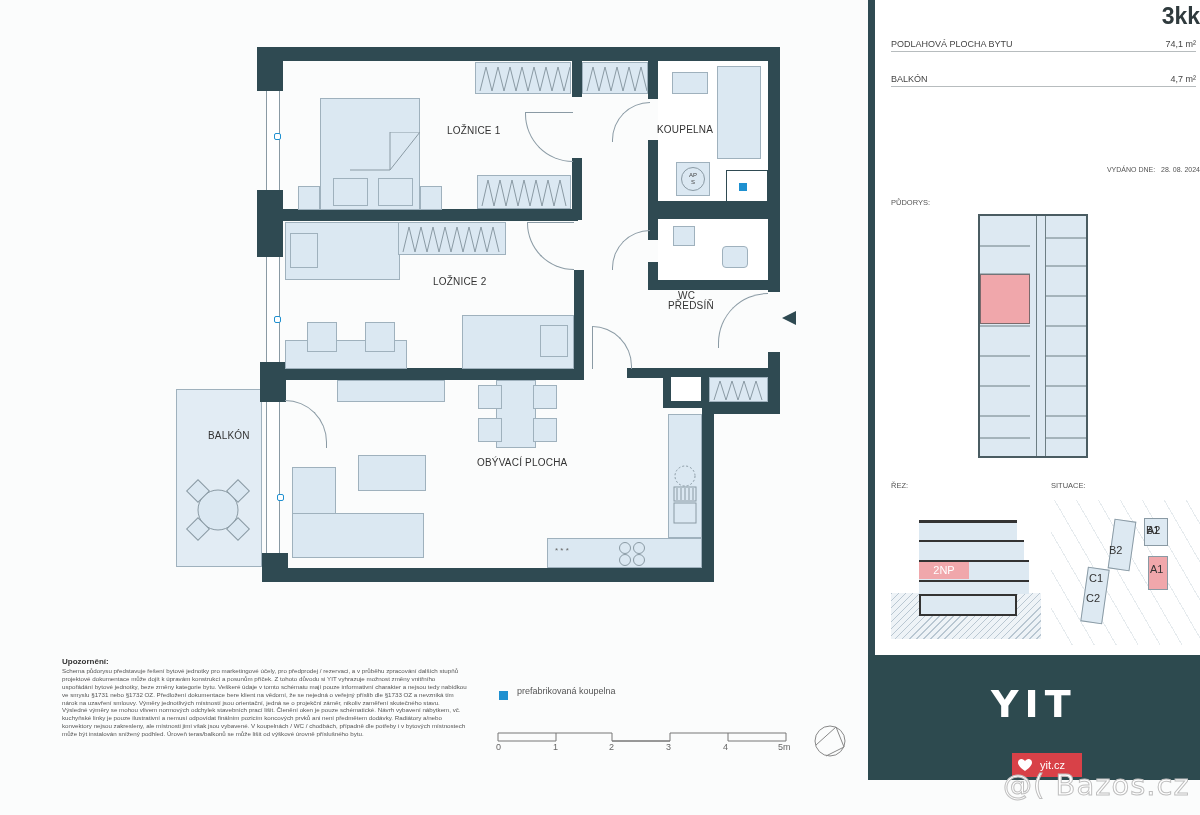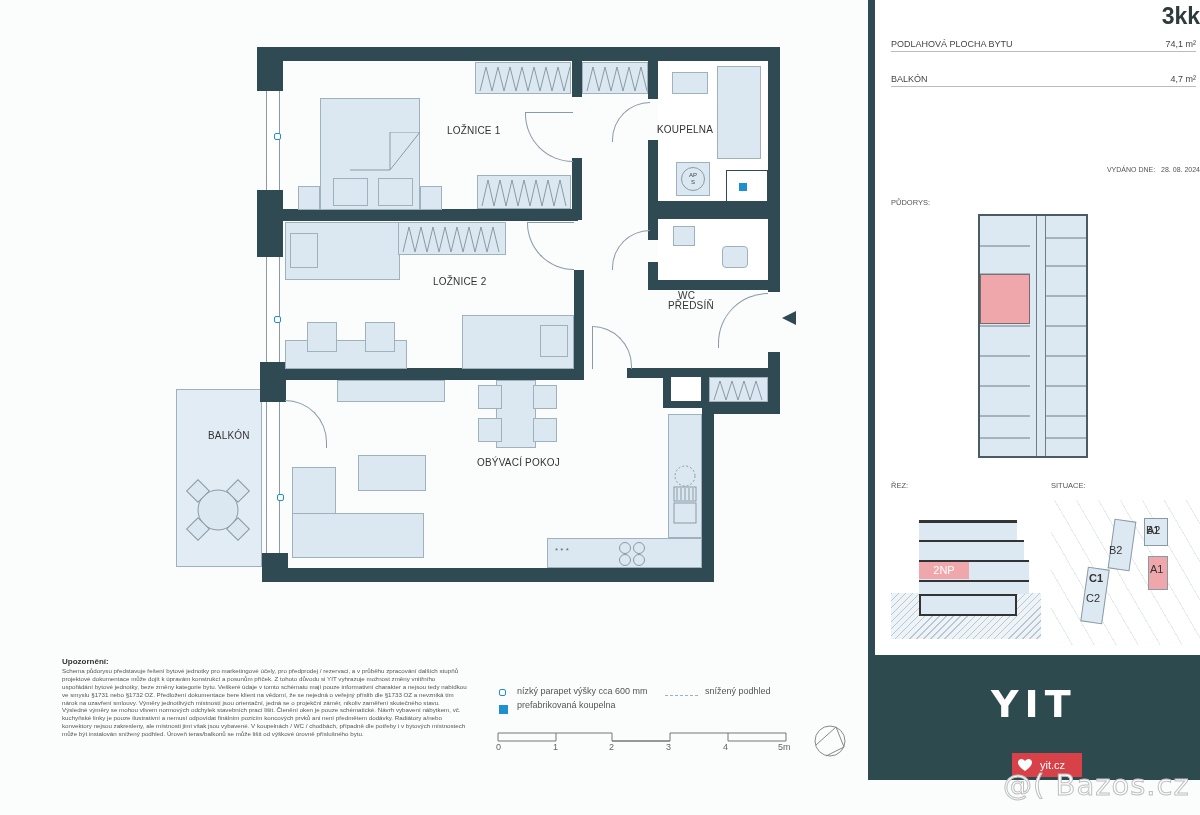--- a/index.html
+++ b/index.html
@@ -127,21 +127,21 @@
     </div>
   </div>
   <div class="abs" style="left:726px;top:170px;width:42px;height:32px;background:#fff;border:1px solid #2f4a52;"></div>
   <div class="abs" style="left:739px;top:183px;width:8px;height:8px;background:#1e90d0;"></div>
 
   <div class="abs" style="left:658px;top:219px;width:110px;height:61px;background:#fff;"></div>
   <div class="furn" style="left:673px;top:226px;width:22px;height:20px;"></div>
   <div class="furn" style="left:722px;top:246px;width:26px;height:22px;border-radius:4px;"></div>
   <div class="room-label" style="left:678px;top:250px;margin-top:40px;">WC</div>
 
-  <div class="room-label" style="left:477px;top:457px;">OBÝVACÍ POKOJ</div>
+  <div class="room-label" style="left:477px;top:457px;">OBÝVACÍ PLOCHA</div>
   <div class="furn" style="left:337px;top:380px;width:108px;height:22px;"></div>
   <div class="furn" style="left:496px;top:380px;width:40px;height:68px;"></div>
   <div class="furn" style="left:478px;top:385px;width:24px;height:24px;"></div>
   <div class="furn" style="left:533px;top:385px;width:24px;height:24px;"></div>
   <div class="furn" style="left:478px;top:418px;width:24px;height:24px;"></div>
   <div class="furn" style="left:533px;top:418px;width:24px;height:24px;"></div>
   <div class="furn" style="left:358px;top:455px;width:68px;height:36px;"></div>
   <div class="furn" style="left:292px;top:467px;width:44px;height:90px;"></div>
   <div class="furn" style="left:292px;top:513px;width:132px;height:45px;"></div>
   <div class="furn" style="left:547px;top:538px;width:155px;height:30px;"></div>
@@ -172,26 +172,20 @@
   <div class="parapet" style="left:274px;top:316px;"></div>
   <div class="parapet" style="left:277px;top:494px;"></div>
 </div>
 
 <div class="note">
   <div class="note-title">Upozornění:</div>
   <div>Schema půdorysu představuje řešení bytové jednotky pro marketingové účely, pro předprodej / rezervaci, a v průběhu zpracování dalších stupňů projektové dokumentace může dojít k úpravám konstrukcí a posunům příček. Z tohoto důvodu si YIT vyhrazuje možnost změny vnitřního uspořádání bytové jednotky, beze změny kategorie bytu. Veškeré údaje v tomto schématu mají pouze informativní charakter a nejsou tedy nabídkou ve smyslu §1731 nebo §1732 OZ. Předložení dokumentace bere klient na vědomí, že se nejedná o veřejný příslib dle §1733 OZ a nevzniká tím nárok na uzavření smlouvy. Výměry jednotlivých místností jsou orientační, jedná se o projekční záměr, nikoliv zaměření skutečného stavu. Výsledné výměry se mohou vlivem normových odchylek stavebních prací lišit. Členění oken je pouze schématické. Návrh vybavení nábytkem, vč. kuchyňské linky je pouze ilustrativní a nemusí odpovídat finálním pozicím koncových prvků ani není předmětem dodávky. Radiátory a/nebo konvektory nejsou zakresleny, ale místnosti jimi však jsou vybavené. V koupelnách / WC / chodbách, případně dle potřeby i v bytových místnostech může být instalován snížený podhled. Úroveň teras/balkonů se může lišit od výškové úrovně příslušného bytu.</div>
 </div>
 
 <div class="legend" style="left:497px;top:686px;width:320px;">
-  <div style="position:relative;height:14px;">
-    <span class="parapet" style="position:absolute;left:2px;top:3px;"></span>
-    <span style="position:absolute;left:20px;top:0;">nízký parapet výšky cca 600 mm</span>
-    <span style="position:absolute;left:168px;top:9px;width:33px;border-top:1px dashed #9fb1bd;"></span>
-    <span style="position:absolute;left:208px;top:0;">snížený podhled</span>
-  </div>
   <div style="position:relative;height:14px;">
     <span style="position:absolute;left:2px;top:5px;width:9px;height:9px;background:#1e90d0;"></span>
     <span style="position:absolute;left:20px;top:0;">prefabrikovaná koupelna</span>
   </div>
 </div>
 
 <svg class="abs" style="left:496px;top:732px;" width="300" height="12">
   <polyline points="2,1 2,9 60,9 60,1 116,1 116,9 174,9 174,1 232,1 232,9 290,9 290,1" fill="none" stroke="#777" stroke-width="1"></polyline>
   <line x1="2" y1="1" x2="60" y2="1" stroke="#777"></line>
   <line x1="116" y1="9" x2="174" y2="9" stroke="#777"></line>
@@ -263,21 +257,21 @@
 
   <div class="abs" style="left:176px;top:500px;width:150px;height:145px;background:repeating-linear-gradient(60deg,transparent 0 18px,#e6ebee 18px 19px);">
     <div class="abs" style="left:60px;top:20px;width:22px;height:50px;background:#dde9f2;border:1px solid #8a9aa4;transform:rotate(8deg);"></div>
     <div class="abs" style="left:93px;top:18px;width:24px;height:28px;background:#dde9f2;border:1px solid #8a9aa4;"></div>
     <div class="abs" style="left:97px;top:56px;width:20px;height:34px;background:#f0a7ab;border:1px solid #8a9aa4;"></div>
     <div class="abs" style="left:33px;top:68px;width:22px;height:55px;background:#dde9f2;border:1px solid #8a9aa4;transform:rotate(8deg);"></div>
     <div class="abs" style="left:62px;top:24px;font-size:11px;color:#333;padding-left:33px;">B1</div>
     <div class="abs" style="left:96px;top:24px;font-size:11px;color:#333;">A2</div>
     <div class="abs" style="left:58px;top:44px;font-size:11px;color:#333;">B2</div>
     <div class="abs" style="left:99px;top:63px;font-size:11px;color:#333;text-align:center;">A1</div>
-    <div class="abs" style="left:38px;top:72px;font-size:11px;color:#333;font-weight:bold;">C1</div>
+    <div class="abs" style="left:38px;top:72px;font-size:11px;color:#333;">C1</div>
     <div class="abs" style="left:35px;top:92px;font-size:11px;color:#333;text-align:right;">C2</div>
   </div>
 </div>
 
 <div class="footer">
   <div class="yit-logo">YIT</div>
   <div class="yit-link">
     <svg width="14" height="13" viewBox="0 0 14 13">
         <path d="M7 12 C1 8 0 5 0 3.5 C0 1.5 1.5 0 3.5 0 C5 0 6.2 1 7 2.2 C7.8 1 9 0 10.5 0 C12.5 0 14 1.5 14 3.5 C14 5 13 8 7 12 Z" fill="#fff"></path>
       </svg>

